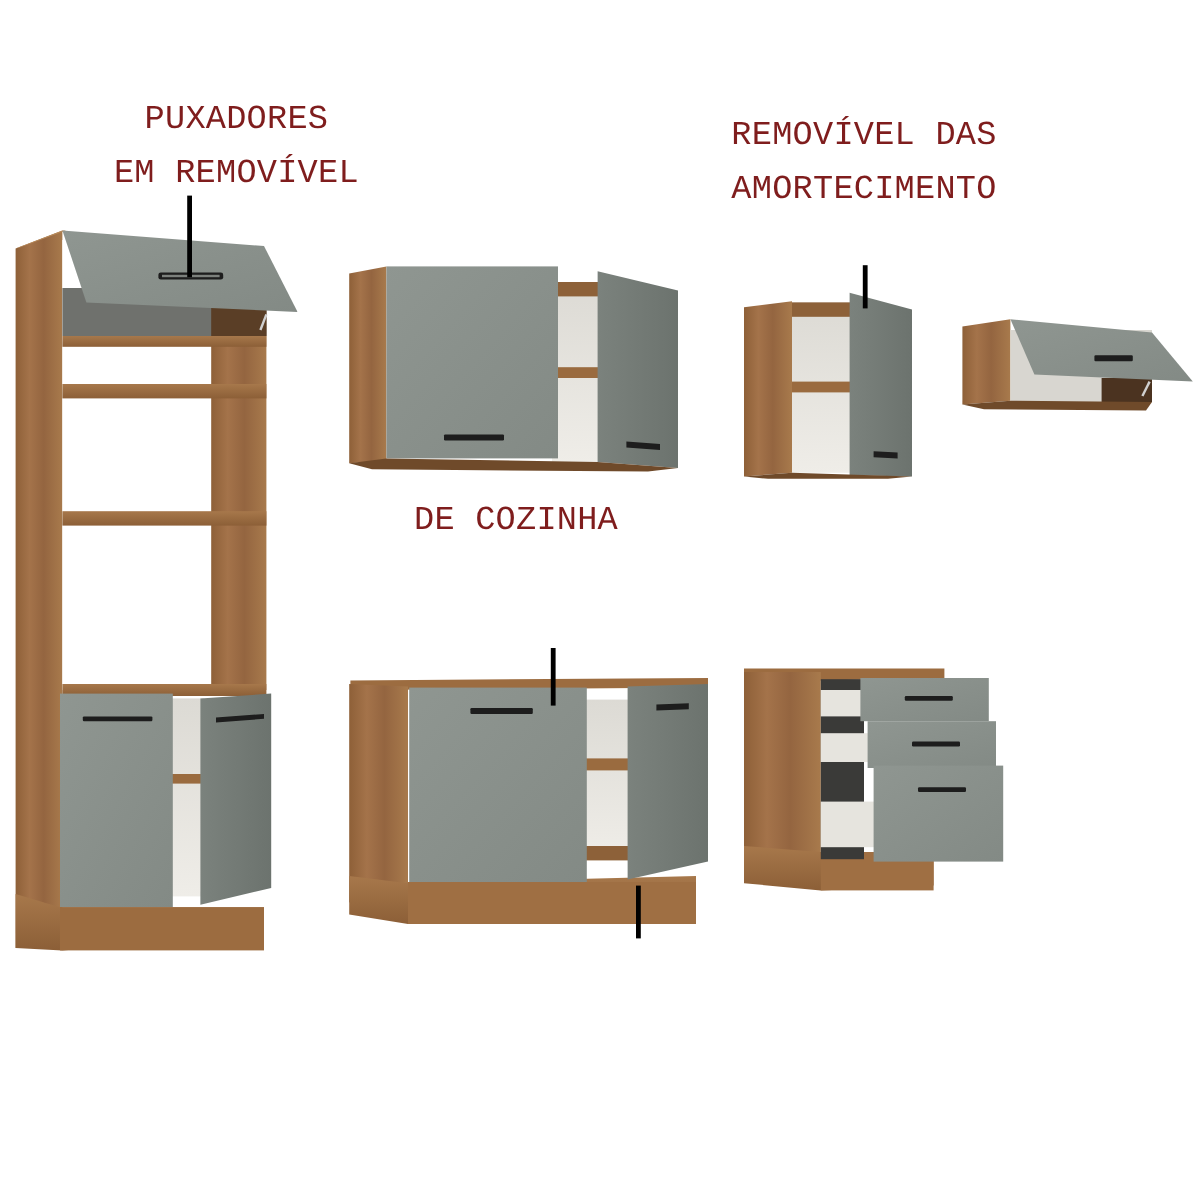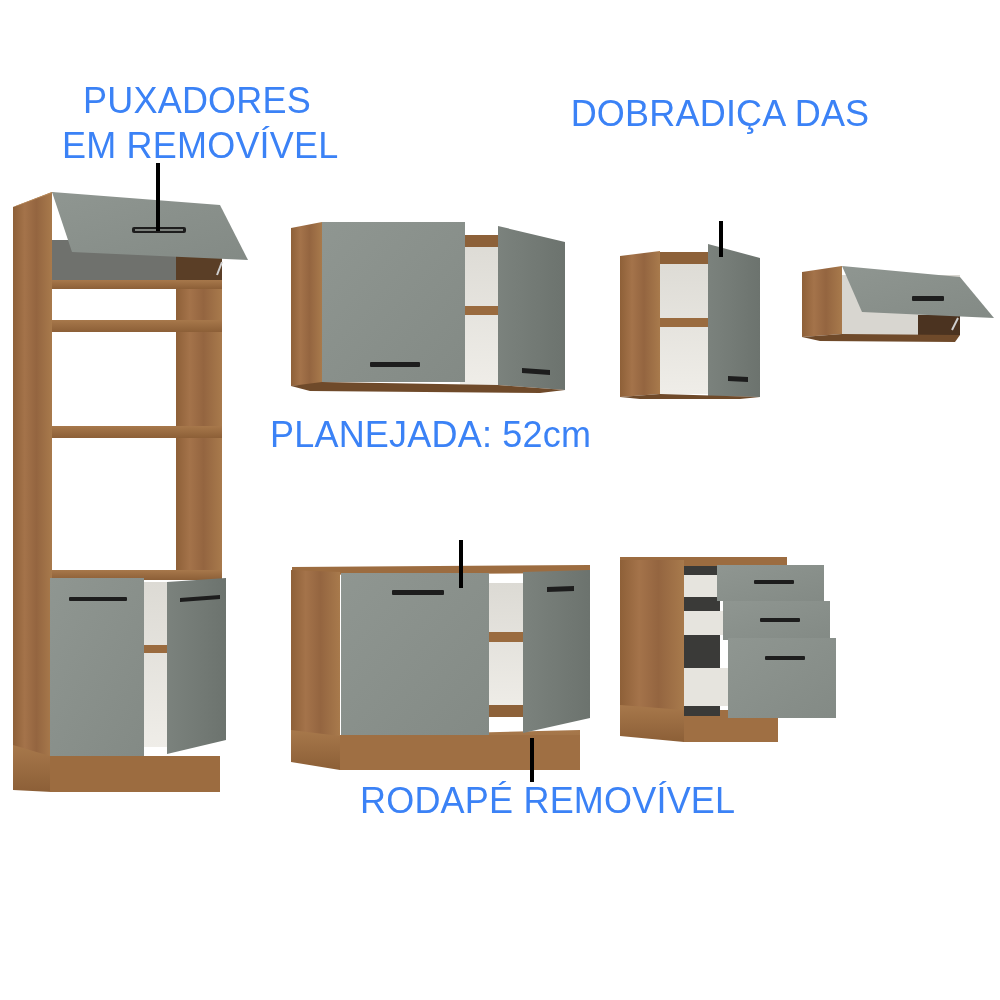--- a/index.html
+++ b/index.html
@@ -1,24 +1,24 @@
 <!DOCTYPE html>
 <html><head>
 <meta charset="utf-8">
 <style>
   html, body { margin: 0; padding: 0; background: #ffffff; }
   body { width: 1000px; height: 1000px; position: relative; overflow: hidden; font-family: "Liberation Sans", sans-serif; }
   .stage { position: absolute; left: 0; top: 0; width: 1000px; height: 1000px; }
   svg.art { position: absolute; left: 0; top: 0; width: 1000px; height: 1000px; }
   .label {
     position: absolute;
-    font-family: Liberation Sans, sans-serif;
-    font-size: 36px;
+    font-family: Liberation Mono, monospace;
+    font-size: 28px;
     line-height: 45px;
-    color: #3b82f6;
+    color: #7f1d1d;
     text-align: center;
     white-space: nowrap;
     letter-spacing: 0.2px;
   }
   .label span { display: block; }
   .lbl-handles { left: 62px; top: 78px; width: 270px; }
   .lbl-hinge { left: 560px; top: 91px; width: 320px; }
   .lbl-depth { left: 270px; top: 412px; width: 320px; }
   .lbl-feet { left: 360px; top: 778px; width: 360px; }
 </style>
@@ -162,24 +162,24 @@
     <line x1="532" y1="738" x2="532" y2="782" stroke="#000" stroke-width="4"></line>
   </g>
 </svg>
 
 <div class="label lbl-handles">
   <span>PUXADORES</span>
   <span>EM REMOVÍVEL</span>
 </div>
 
 <div class="label lbl-hinge">
-  <span>DOBRADIÇA DAS</span>
+  <span>REMOVÍVEL DAS</span>
+  <span>AMORTECIMENTO</span>
 </div>
 
 <div class="label lbl-depth">
-  <span>PLANEJADA: 52cm</span>
+  <span>DE COZINHA</span>
 </div>
 
 <div class="label lbl-feet">
-  <span>RODAPÉ REMOVÍVEL</span>
 </div>
 
 </div>
 
 </body></html>

